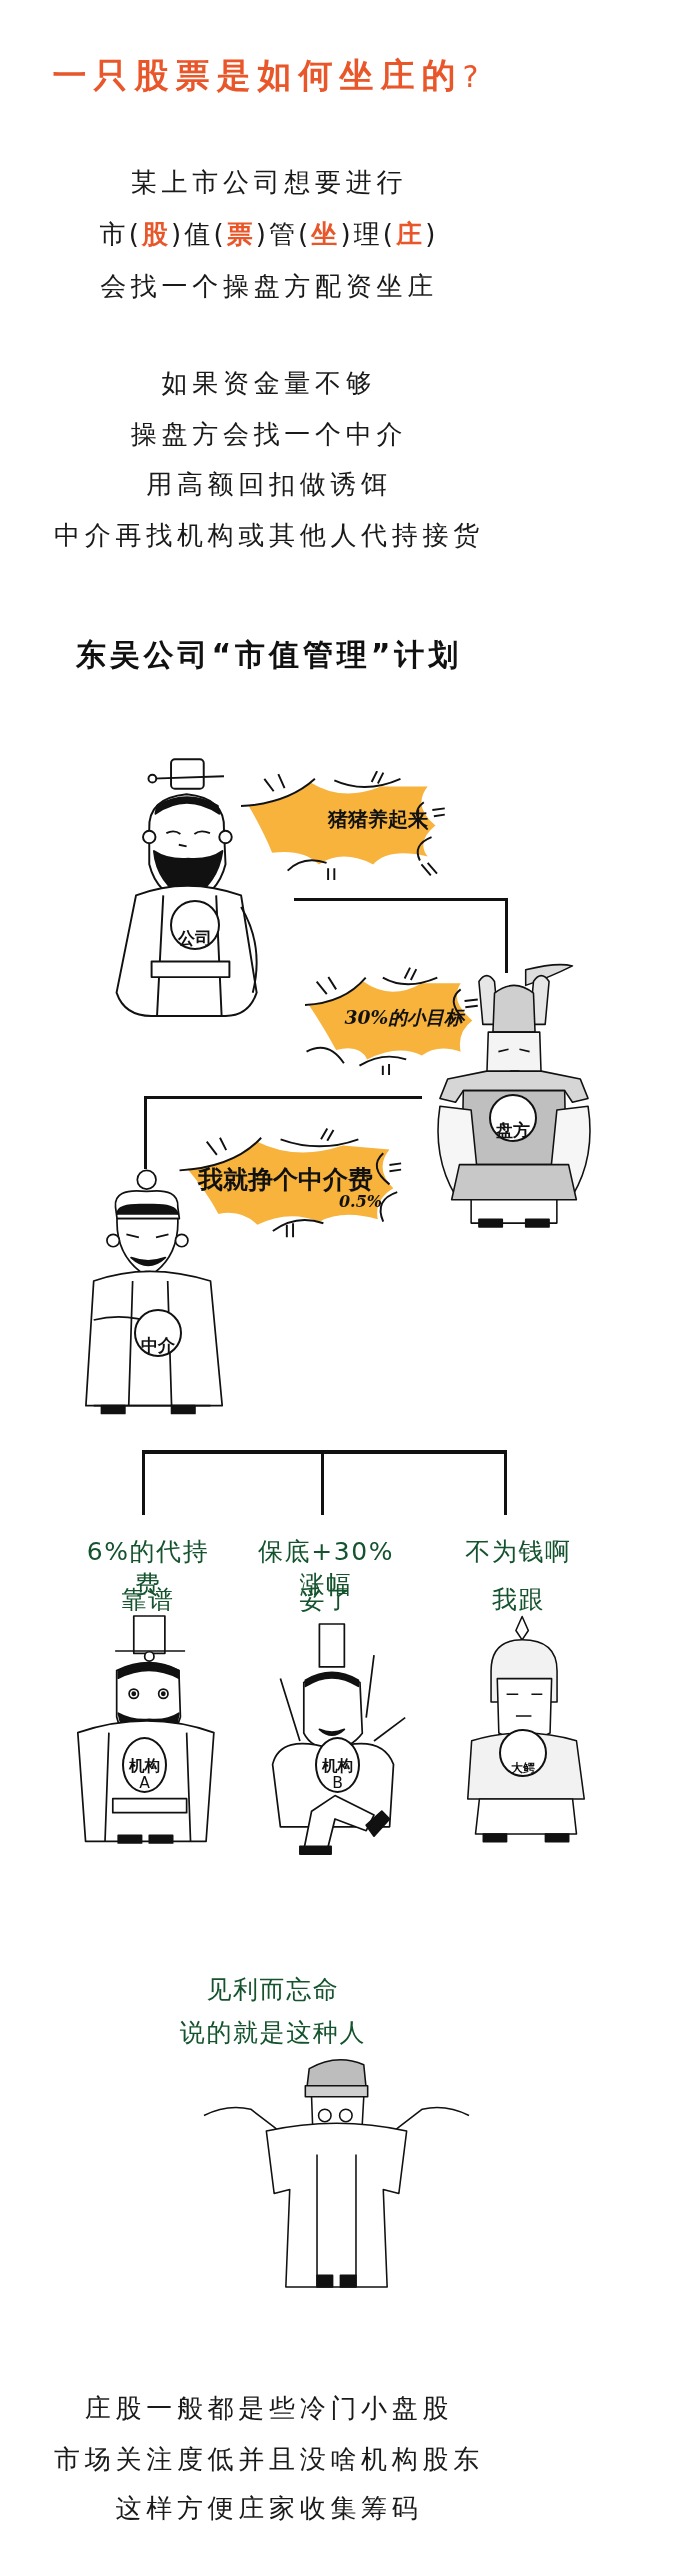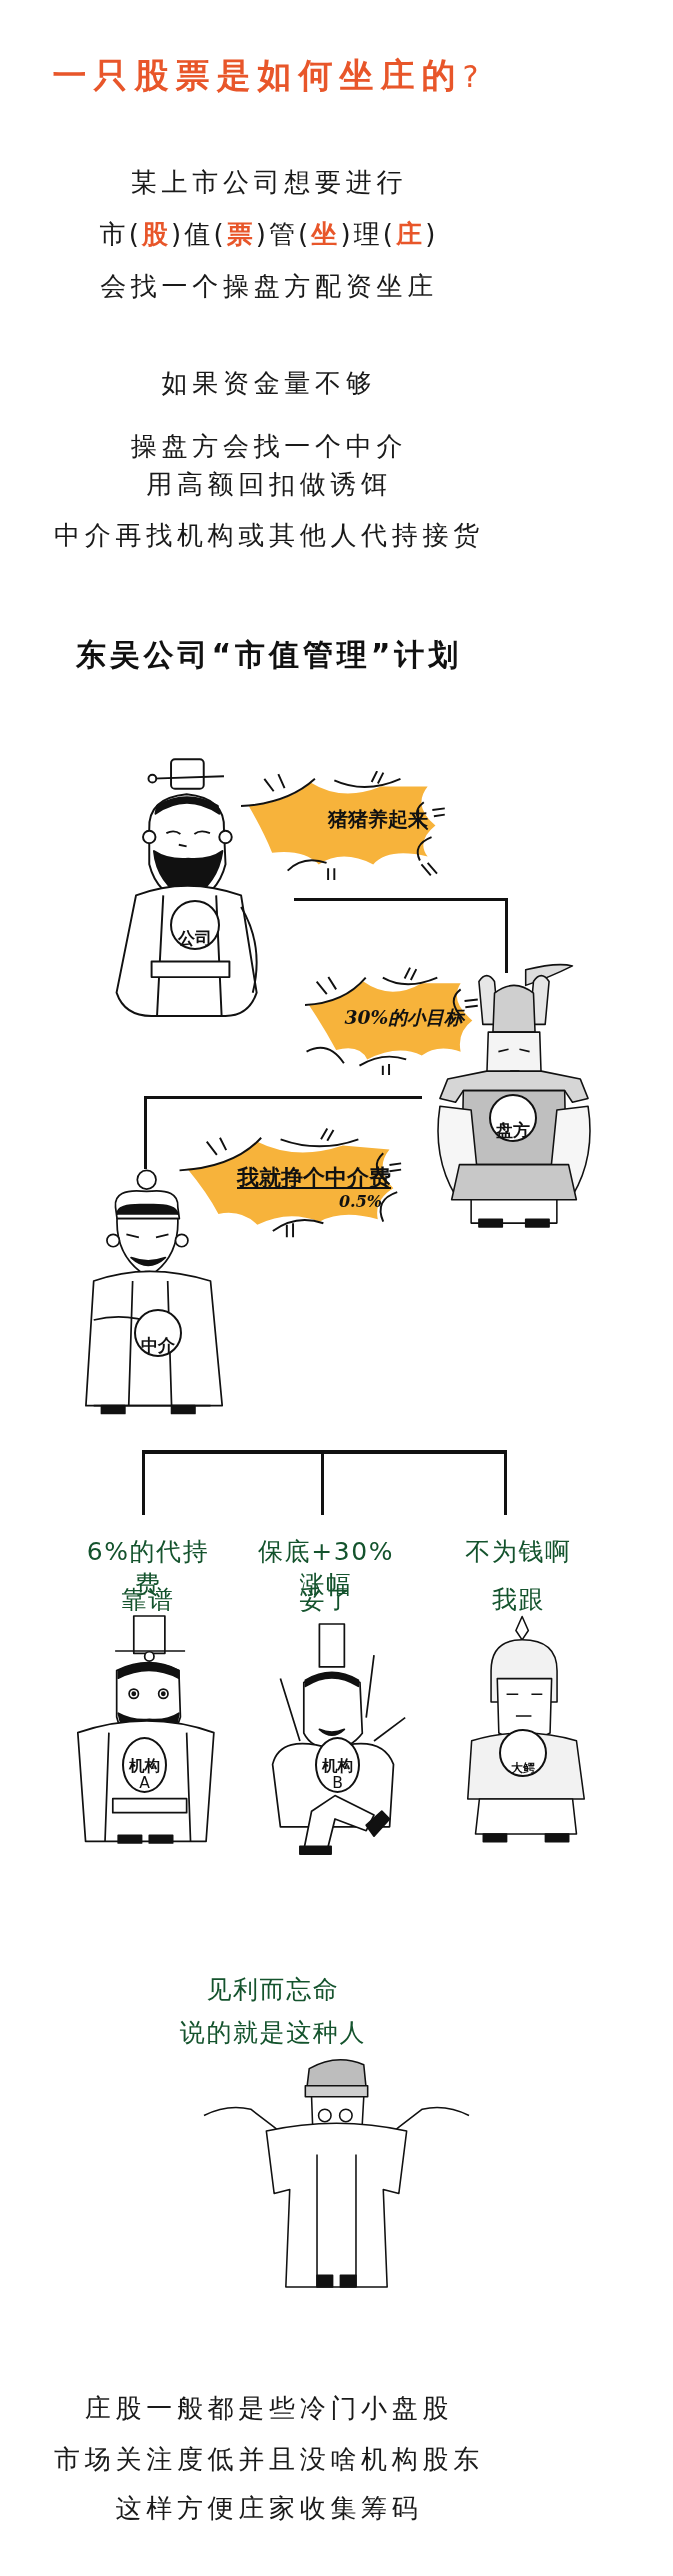--- a/index.html
+++ b/index.html
@@ -30,21 +30,21 @@
   <span>一只股票是如何坐庄的</span><span class="q">?</span>
 </div>
 
 <div class="center-line body-text" style="top:165px;">某上市公司想要进行</div>
 <div class="center-line body-text" style="top:217px; letter-spacing:3.1px;">
   <span>市(</span><span class="hl">股</span><span>)值(</span><span class="hl">票</span><span>)管(</span><span class="hl">坐</span><span>)理(</span><span class="hl">庄</span><span>)</span>
 </div>
 <div class="center-line body-text" style="top:269px;">会找一个操盘方配资坐庄</div>
 
 <div class="center-line body-text" style="top:366px;">如果资金量不够</div>
-<div class="center-line body-text" style="top:429px;">操盘方会找一个中介</div>
+<div class="center-line body-text" style="top:417px;">操盘方会找一个中介</div>
 <div class="center-line body-text" style="top:467px;">用高额回扣做诱饵</div>
 <div class="center-line body-text" style="top:518px;">中介再找机构或其他人代持接货</div>
 
 <div class="center-line section-title" style="top:635px;">东吴公司“市值管理”计划</div>
 
 <div class="line" style="left:294px; top:898px; width:213px; height:3.1px;"></div>
 <div class="line" style="left:505px; top:898px; width:3.1px; height:75px;"></div>
 
 <div class="line" style="left:144px; top:1096px; width:278px; height:3.1px;"></div>
 <div class="line" style="left:144px; top:1096px; width:3.1px; height:73px;"></div>
@@ -152,21 +152,21 @@
   <path d="M30 60 Q90 55 120 25 Q170 50 230 30 L290 35 Q270 60 295 85 Q270 100 275 125 Q230 112 200 128 Q160 112 120 132 Q100 112 70 118 Q55 90 30 60 Z" fill="#F7B33B"></path>
   <g fill="none" stroke="#111" stroke-width="2.5">
     <path d="M20 62 Q90 58 125 20"></path>
     <path d="M150 22 Q200 40 250 22"></path>
     <path d="M282 40 Q262 58 290 80"></path>
     <path d="M300 90 Q270 100 282 128"></path>
     <path d="M140 140 Q170 118 205 130"></path>
     <path d="M55 25 L68 42 M72 20 L80 36 M210 8 L202 22 M218 10 L210 24 M290 55 L305 53 M290 63 L305 61 M158 132 L158 148 M166 130 L166 148"></path>
   </g>
 </svg>
-<div class="bubble-text" style="left:204px; width:187px; top:1163px; font-size:22px;text-decoration:underline;">我就挣个中介费</div>
+<div class="bubble-text" style="left:186px; width:187px; top:1163px; font-size:25px;">我就挣个中介费</div>
 <div class="bubble-text" style="left:195px; width:187px; top:1192px; font-size:16px; font-style:italic;">0.5%</div>
 
 <div class="abs caption" style="left:74px; top:1535px; width:148px; text-align:center;">6%的代持费</div>
 <div class="abs caption" style="left:74px; top:1583px; width:148px; text-align:center;">靠谱</div>
 
 <div class="abs caption" style="left:248px; top:1535px; width:156px; text-align:center;">保底+30%涨幅</div>
 <div class="abs caption" style="left:248px; top:1583px; width:156px; text-align:center;">妥了</div>
 
 <div class="abs caption" style="left:460px; top:1535px; width:117px; text-align:center;">不为钱啊</div>
 <div class="abs caption" style="left:460px; top:1583px; width:117px; text-align:center;">我跟</div>

